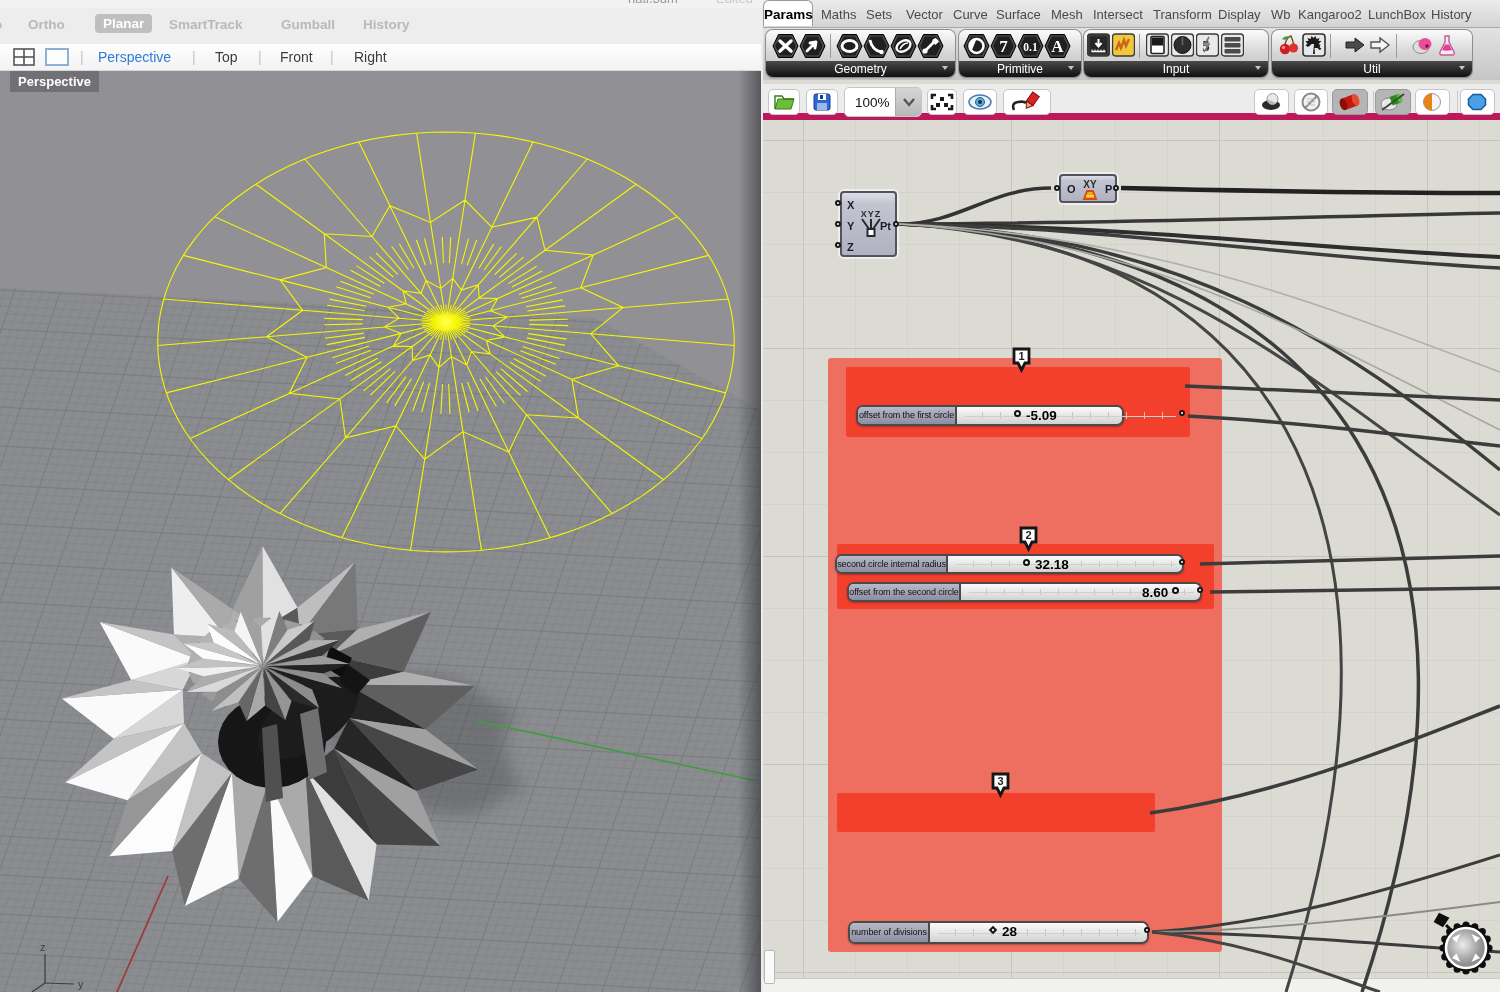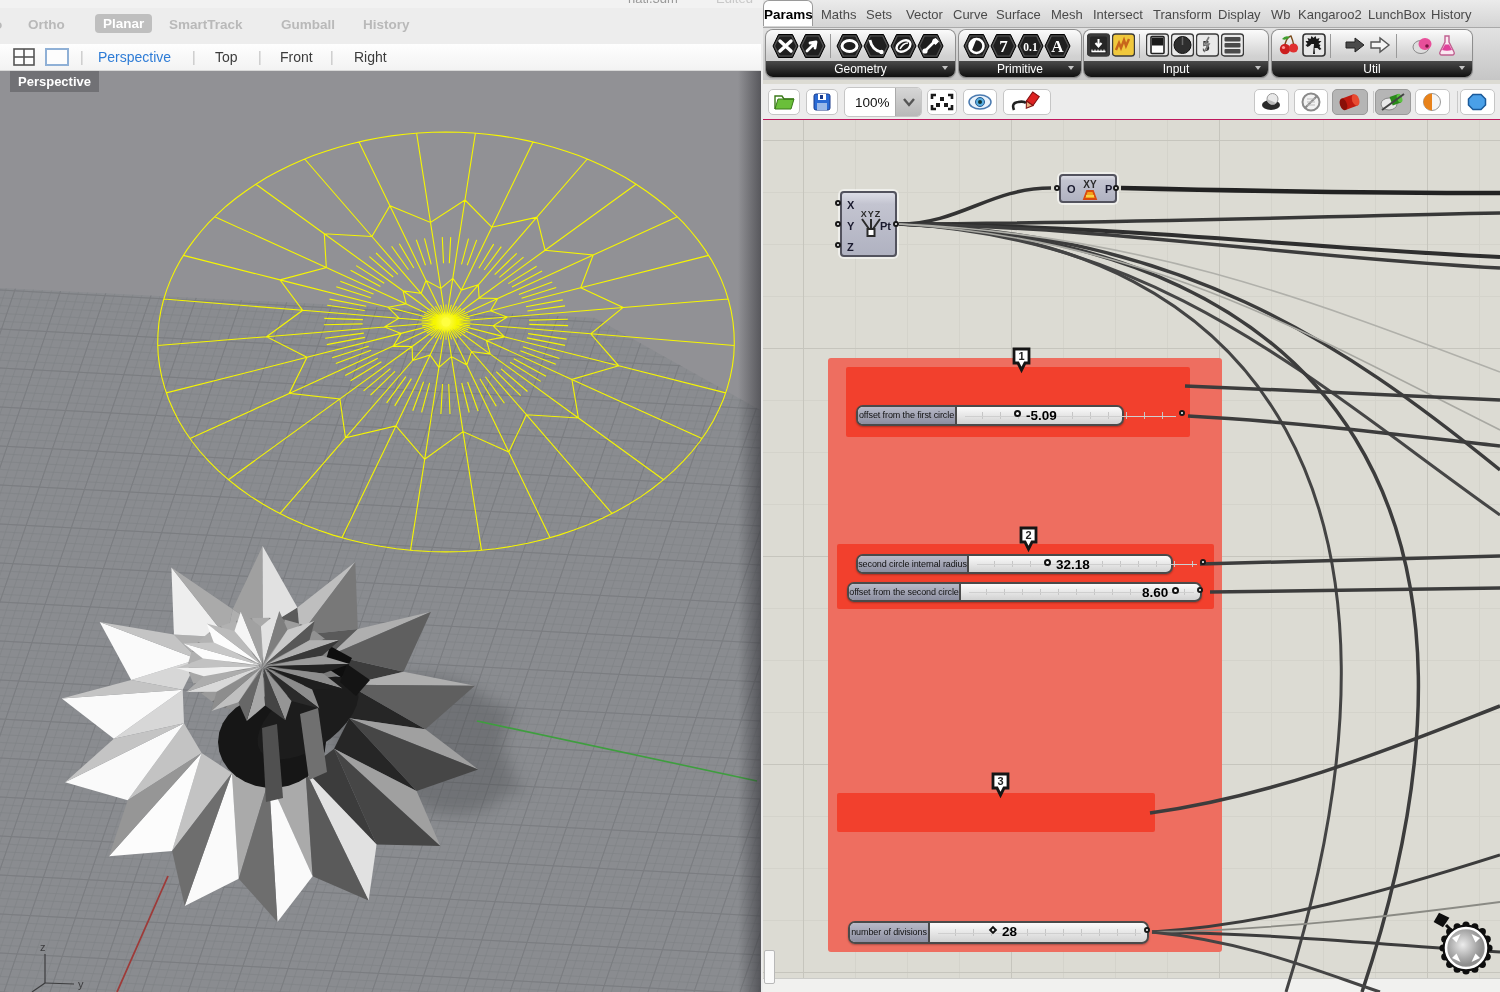--- a/index.html
+++ b/index.html
@@ -21,21 +21,21 @@
 #gh{left:763px;top:0;width:737px;height:992px;background:#dcdbd3}
 #gh-tabs{position:absolute;left:0;top:0;width:737px;height:28px;background:linear-gradient(#ebebeb,#d4d4d4);border-bottom:1px solid #a9a9a9;font-size:13px;color:#4a4a4a}
 #gh-tabs span{position:absolute;top:7px}
 #params-tab{left:5px;top:2px;width:50px;height:26px;background:#fff;border:1px solid #9a9a9a;border-bottom:none;border-radius:6px 6px 0 0;text-align:center;font-weight:bold;color:#000;padding-top:6px;font-size:13.5px}
 #gh-toolbar{position:absolute;left:0;top:28px;width:737px;height:52px;background:linear-gradient(#e2e2e2,#c6c6c6)}
 .panel{position:absolute;top:2px;height:47px;border-radius:7px;background:linear-gradient(#fbfbfb,#d2d2d2 55%,#c6c6c6);box-shadow:0 0 0 1px #8e8e8e, 0 1px 2px rgba(0,0,0,.35)}
 .plabel{position:absolute;left:0;bottom:0;width:100%;height:16px;background:linear-gradient(#4a4a4a,#101010);border-radius:0 0 7px 7px;color:#fff;font-size:12px;text-align:center;line-height:16px}
 .plabel .dn{position:absolute;right:7px;top:5px;width:0;height:0;border:3.5px solid transparent;border-top:4.5px solid #c4c4c4}
 .icons{position:absolute;left:0;top:1px;width:100%;height:30px}
 .icons svg{position:absolute;top:2px}
-#gh-bar2{position:absolute;left:0;top:84px;width:737px;height:36px;background:#ececec;border-bottom:1px solid #be185d}
+#gh-bar2{position:absolute;left:0;top:84px;width:737px;height:36px;background:#ececec;border-bottom:7px solid #be185d}
 .btn{position:absolute;top:5px;height:26px;background:#fff;border:1px solid #c6c6c6;border-radius:5px}
 .btn.dark{background:#b5b5b5;border-color:#9a9a9a}
 
 #canvas{position:absolute;left:0;top:120px;width:737px;height:858px;background-color:#dcdbd3;
 background-image:linear-gradient(#c6c5bd 1px,transparent 1px),linear-gradient(90deg,#c6c5bd 1px,transparent 1px),linear-gradient(#d4d3cb 1px,transparent 1px),linear-gradient(90deg,#d4d3cb 1px,transparent 1px);
 background-size:208px 208px,208px 208px,52px 52px,52px 52px;background-position:40px 20px}
 #gh-status{position:absolute;left:0;top:978px;width:737px;height:14px;background:#f1f1ef;border-top:1px solid #cbcbc8}
 
 .redo{background:#ee6e60;border-radius:3px}
 .redi{background:#f2402d;border-radius:2px}
@@ -498,21 +498,21 @@
 <path d="M1152,932 C1250,942 1320,972 1380,992" fill="none" stroke="#444" stroke-width="3.0"></path>
       </svg>
 <div class="slider abs" style="left:93px;top:405px;width:268px;height:21px">
         <div class="slab" style="width:99px;line-height:17px">offset from the first circle</div>
         <div class="ticks" style="left:107px;width:211px"></div>
         <div class="tline" style="left:107px;width:211px"></div>
         <div class="knob" style="left:156px;top:3.0px"></div>
         <div class="sval" style="left:168px">-5.09</div>
         <div class="sock" style="left:321px;top:3.0px"></div>
       </div>
-<div class="slider abs" style="left:93px;top:554px;width:317px;height:20px">
+<div class="slider abs" style="left:72px;top:554px;width:349px;height:20px">
         <div class="slab" style="width:111px;line-height:16px">second circle internal radius</div>
         <div class="ticks" style="left:119px;width:220px"></div>
         <div class="tline" style="left:119px;width:220px"></div>
         <div class="knob" style="left:186px;top:2.5px"></div>
         <div class="sval" style="left:198px">32.18</div>
         <div class="sock" style="left:342px;top:2.5px"></div>
       </div>
 <div class="slider abs" style="left:84px;top:582px;width:355px;height:20px">
         <div class="slab" style="width:112px;line-height:16px">offset from the second circle</div>
         <div class="ticks" style="left:120px;width:225px"></div>

